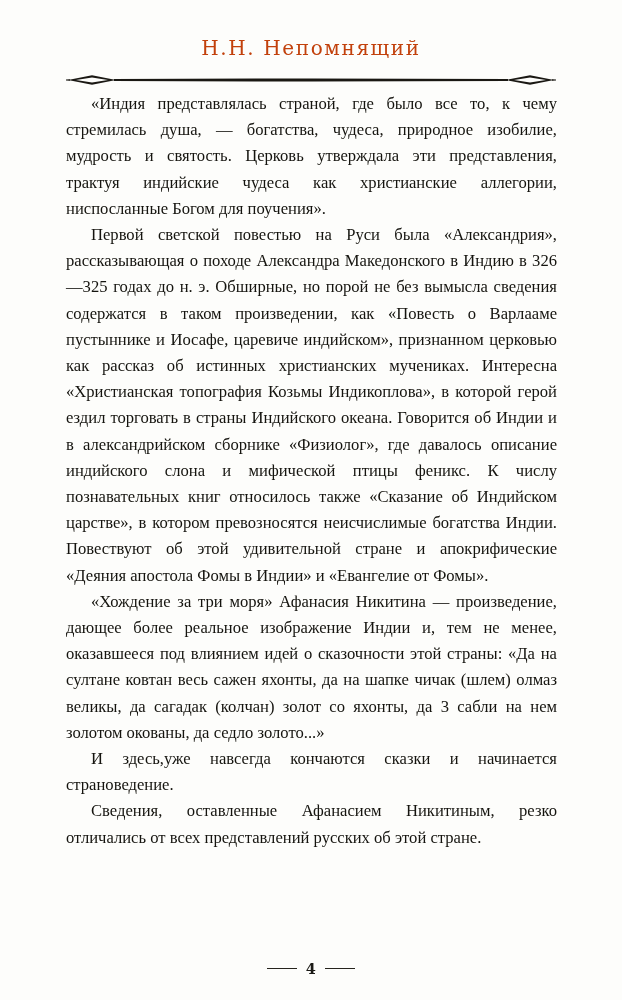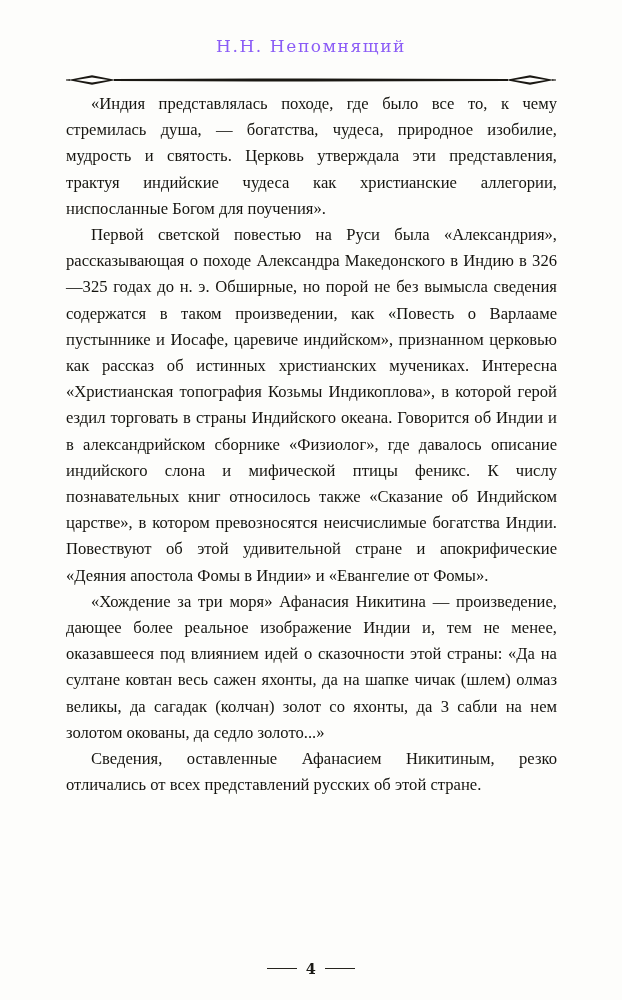--- a/index.html
+++ b/index.html
@@ -25,23 +25,23 @@
   }
 
   
   .running-head {
     position: absolute;
     top: 36px;
     left: 0;
     width: 622px;
     text-align: center;
     font-family: "DejaVu Serif", "Liberation Serif", serif;
-    font-size: 17px;
+    font-size: 20px;
     letter-spacing: 1.6px;
-    color: #8b5cf6;
+    color: #c2410c;
     white-space: nowrap;
   }
 
   
   .divider {
     position: absolute;
     top: 70px;
     left: 66px;
     width: 490px;
     height: 20px;
@@ -114,23 +114,24 @@
       <path d="M464 7.6 L480 10 L464 12.4 L448 10 Z" fill="#fdfdfb"></path>
 
       <path d="M48 9.1 L245 8.4 L442 9.1 L442 10.9 L245 11.6 L48 10.9 Z" fill="#1a1813"></path>
 
       <path d="M0 9.6 L4 9.2 L4 10.8 L0 10.4 Z" fill="#1a1813"></path>
       <path d="M490 9.6 L486 9.2 L486 10.8 L490 10.4 Z" fill="#1a1813"></path>
     </svg>
   </div>
 
   <div class="textblock">
-    <p>«Индия представлялась походе, где было все то, к чему стремилась душа, — богатства, чудеса, природное изобилие, мудрость и святость. Церковь утверждала эти представления, трактуя индийские чудеса как христианские аллегории, ниспосланные Богом для поучения».</p>
+    <p>«Индия представлялась страной, где было все то, к чему стремилась душа, — богатства, чудеса, природное изобилие, мудрость и святость. Церковь утверждала эти представления, трактуя индийские чудеса как христианские аллегории, ниспосланные Богом для поучения».</p>
     <p>Первой светской повестью на Руси была «Александрия», рассказывающая о походе Александра Македонского в Индию в 326—325 годах до н. э. Обширные, но порой не без вымысла сведения содержатся в таком произведении, как «Повесть о Варлааме пустыннике и Иосафе, царевиче индийском», признанном церковью как рассказ об истинных христианских мучениках. Интересна «Христианская топография Козьмы Индикоплова», в которой герой ездил торговать в страны Индийского океана. Говорится об Индии и в александрийском сборнике «Физиолог», где давалось описание индийского слона и мифической птицы феникс. К числу познавательных книг относилось также «Сказание об Индийском царстве», в котором превозносятся неисчислимые богатства Индии. Повествуют об этой удивительной стране и апокрифические «Деяния апостола Фомы в Индии» и «Евангелие от Фомы».</p>
     <p>«Хождение за три моря» Афанасия Никитина — произведение, дающее более реальное изображение Индии и, тем не менее, оказавшееся под влиянием идей о сказочности этой страны: «Да на султане ковтан весь сажен яхонты, да на шапке чичак (шлем) олмаз великы, да сагадак (колчан) золот со яхонты, да 3 сабли на нем золотом окованы, да седло золото...»</p>
+    <p>И здесь,уже навсегда кончаются сказки и начинается страноведение.</p>
     <p>Сведения, оставленные Афанасием Никитиным, резко отличались от всех представлений русских об этой стране.</p>
   </div>
 
   <div class="folio">
     <span class="rule"></span>
     <span class="num">4</span>
     <span class="rule"></span>
   </div>
 
 </div>

